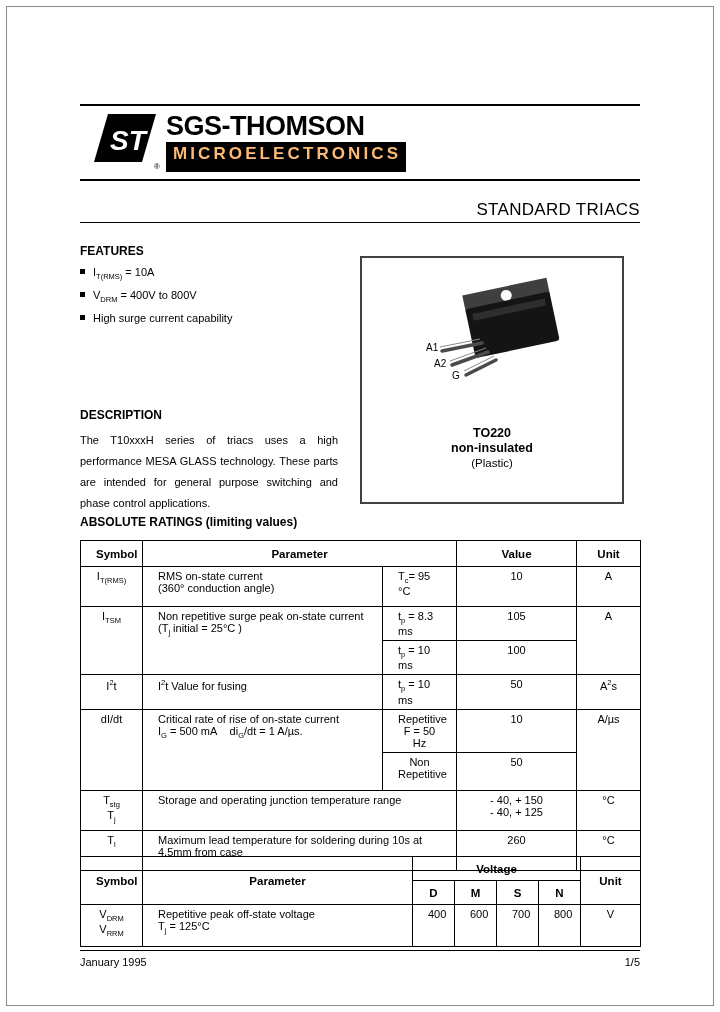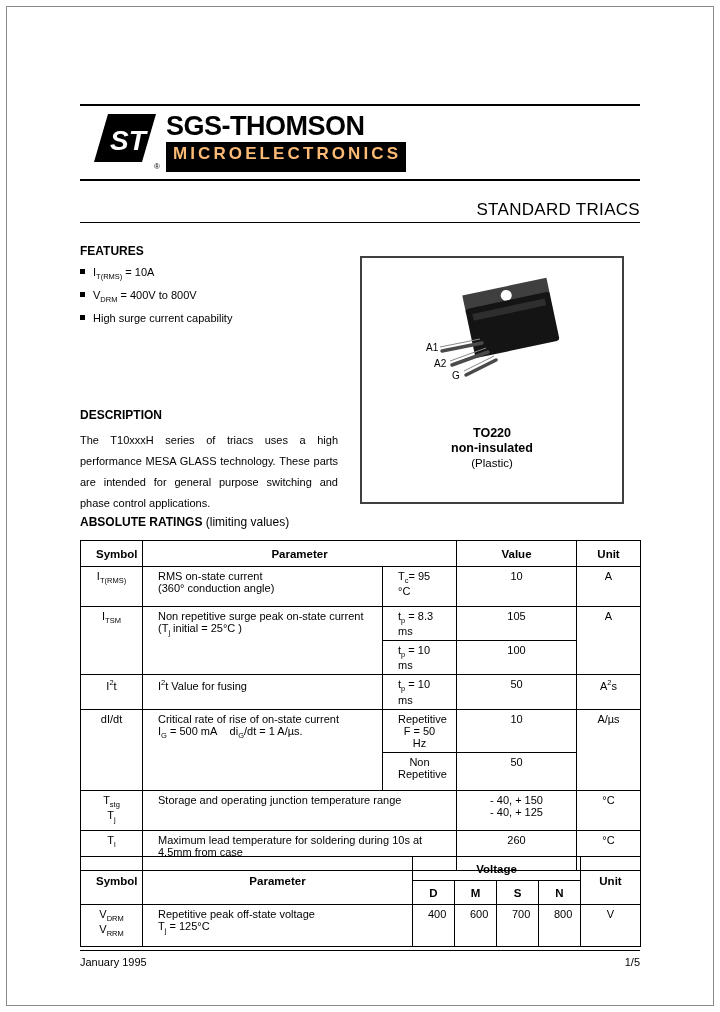--- a/index.html
+++ b/index.html
@@ -43,21 +43,21 @@
   .pkg-name,.pkg-type{font-size:12.5px;font-weight:bold;}
   .pkg-mat{font-size:11.5px;}
 
   
   .description{position:absolute;left:80px;top:408px;width:258px;}
   .desc-body{font-size:11px;line-height:21px;text-align:justify;margin-top:8px;}
 
   
   .ratings-head{position:absolute;left:80px;top:515px;font-size:12px;}
   .ratings-title{font-weight:bold;}
-  .ratings-note{font-weight:normal;}
+  .ratings-note{font-weight:bold;}
 
   
   .t{position:absolute;left:80px;border-collapse:collapse;table-layout:fixed;
      width:560px;font-size:11px;}
   .t1{top:540px;}
   .t2{top:856px;}
   .t td,.t th{border:1px solid #000;padding:3px 15px;vertical-align:top;
      overflow:hidden;}
   .t th{font-weight:bold;text-align:center;vertical-align:middle;font-size:11.5px;}
   .sym{text-align:center;}

